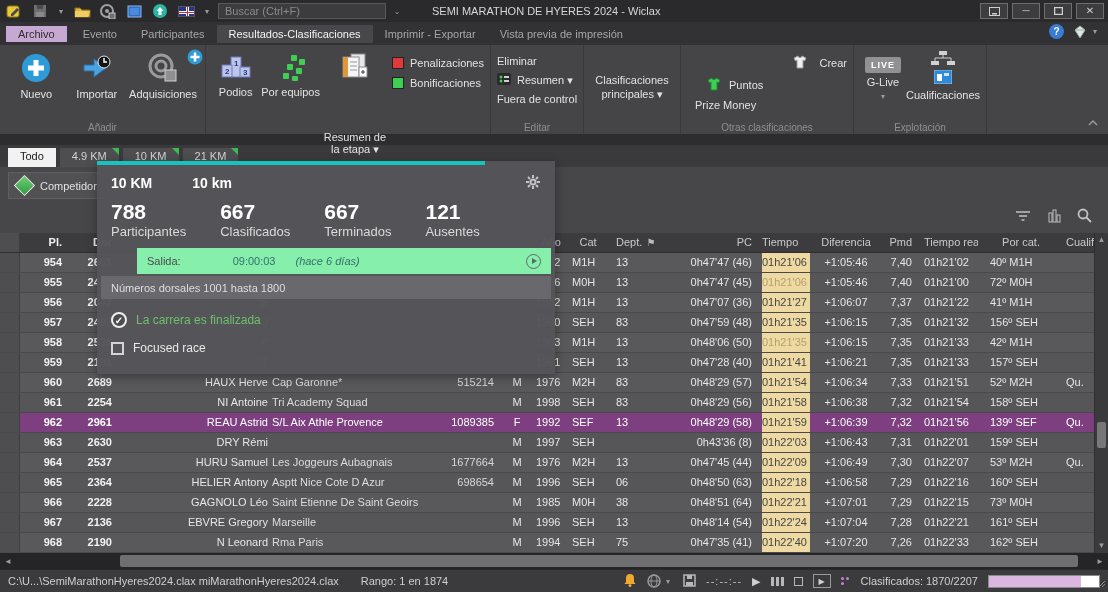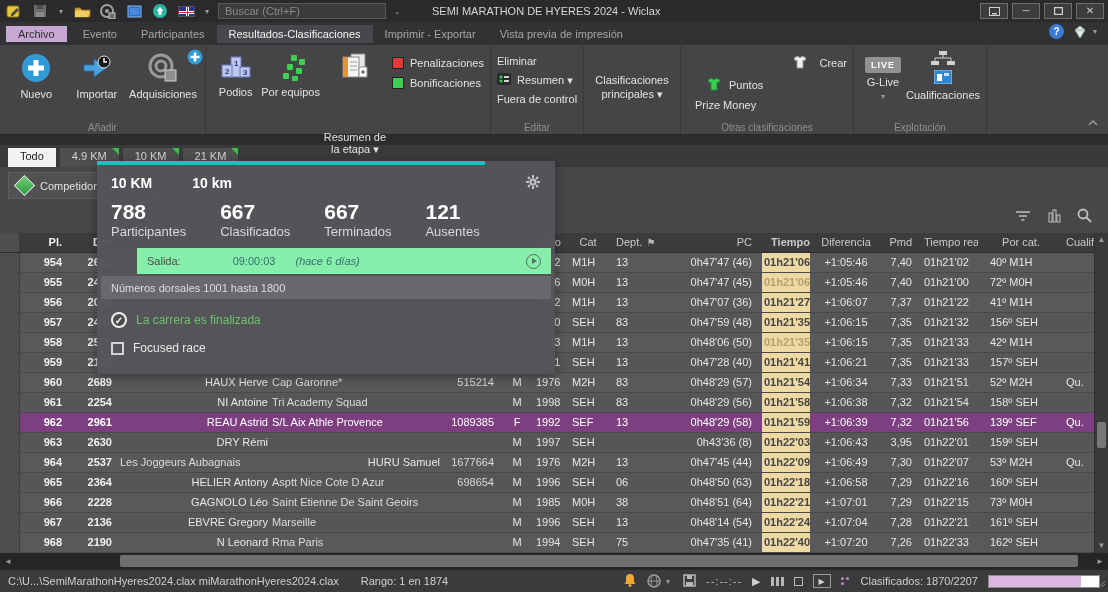--- a/index.html
+++ b/index.html
@@ -73,21 +73,21 @@
   .c-dor { width:46px; text-align:right; padding-right:4px; font-weight:bold; color:#f2f2f2; }
   .c-name { width:152px; text-align:right; }
   .c-club { width:172px; text-align:left; padding-left:4px; color:#dcdcdc; }
   .c-lic { width:64px; text-align:right; padding-right:10px; color:#d8d8d8; }
   .c-sex { width:26px; text-align:center; }
   .c-ano { width:36px; padding-left:6px; }
   .c-cat { width:38px; padding-left:6px; }
   .c-dept { width:38px; padding-left:12px; }
   .c-chip { width:18px; }
   .c-pc { width:102px; text-align:right; padding-right:10px; }
-  .c-tiempo { width:48px; text-align:right; background:#eed9a2; color:#454545;font-weight:bold; }
+  .c-tiempo { width:48px; text-align:left; background:#eed9a2; color:#454545; }
   .c-dif { width:72px; text-align:center; }
   .c-pmd { width:34px; text-align:right; padding-right:4px; }
   .c-treal { width:62px; padding-left:8px; }
   .c-porcat { width:74px; padding-left:12px; }
   .c-cualif { width:42px; padding-left:14px; }
   .hcell.c-tiempo { background:#3c3c3e; color:#c9c9c9; }
   .hcell.c-chip:after { content:"⚑"; color:#b8b8ba; font-size:10px; }
   .cell.dim { color:#b3a26d; }
   .row.sel { background:#7d3f7f; }
   .row.sel .cell { color:#fff; }
@@ -631,31 +631,31 @@
           <span class="cell c-club"></span>
           <span class="cell c-lic"></span>
           <span class="cell c-sex">M</span>
           <span class="cell c-ano">1997</span>
           <span class="cell c-cat">SEH</span>
           <span class="cell c-dept"></span>
           <span class="cell c-chip"></span>
           <span class="cell c-pc">0h43'36 (8)</span>
           <span class="cell c-tiempo">01h22'03</span>
           <span class="cell c-dif">+1:06:43</span>
-          <span class="cell c-pmd">3,95</span>
+          <span class="cell c-pmd">7,31</span>
           <span class="cell c-treal">01h22'01</span>
           <span class="cell c-porcat">159º SEH</span>
           <span class="cell c-cualif"></span>
         </div>
         <div class="row">
           <span class="cell c-gutter"></span>
           <span class="cell c-pl">964</span>
           <span class="cell c-dor">2537</span>
+          <span class="cell c-name">HURU Samuel</span>
           <span class="cell c-club">Les Joggeurs Aubagnais</span>
-          <span class="cell c-name">HURU Samuel</span>
           <span class="cell c-lic">1677664</span>
           <span class="cell c-sex">M</span>
           <span class="cell c-ano">1976</span>
           <span class="cell c-cat">M2H</span>
           <span class="cell c-dept">13</span>
           <span class="cell c-chip"></span>
           <span class="cell c-pc">0h47'45 (44)</span>
           <span class="cell c-tiempo">01h22'09</span>
           <span class="cell c-dif">+1:06:49</span>
           <span class="cell c-pmd">7,30</span>

